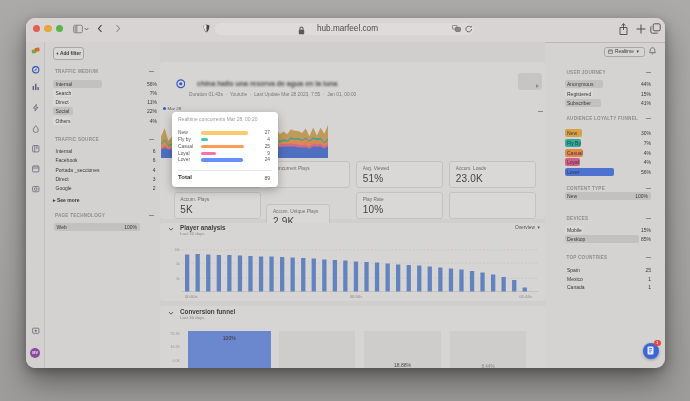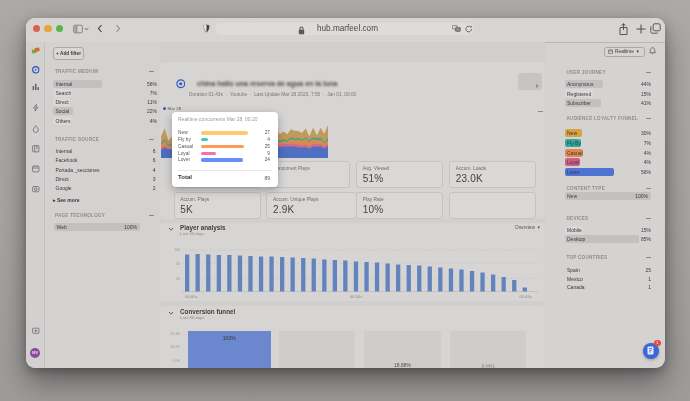--- a/index.html
+++ b/index.html
@@ -245,21 +245,21 @@
       </div>
     <div class="kpi" style="left:423.2px;top:143px;width:87px;">
         <div class="t">Accum. Loads</div>
         <div class="v">23.0K</div>
       </div>
 
     <div class="kpi" style="left:147.7px;top:174px;width:86.9px;">
         <div class="t">Accum. Plays</div>
         <div class="v">5K</div>
       </div>
-    <div class="kpi" style="left:240.4px;top:174px;width:91px;">
+    <div class="kpi" style="left:240.4px;top:186px;width:64px;">
         <div class="t">Accum. Unique Plays</div>
         <div class="v">2.9K</div>
       </div>
     <div class="kpi" style="left:330.3px;top:174px;width:87px;">
         <div class="t">Play Rate</div>
         <div class="v">10%</div>
       </div>
     <div class="kpi" style="left:423.2px;top:174px;width:87px;"></div>
 
     <div class="card" style="left:134px;top:204.5px;width:385px;height:78px;">

